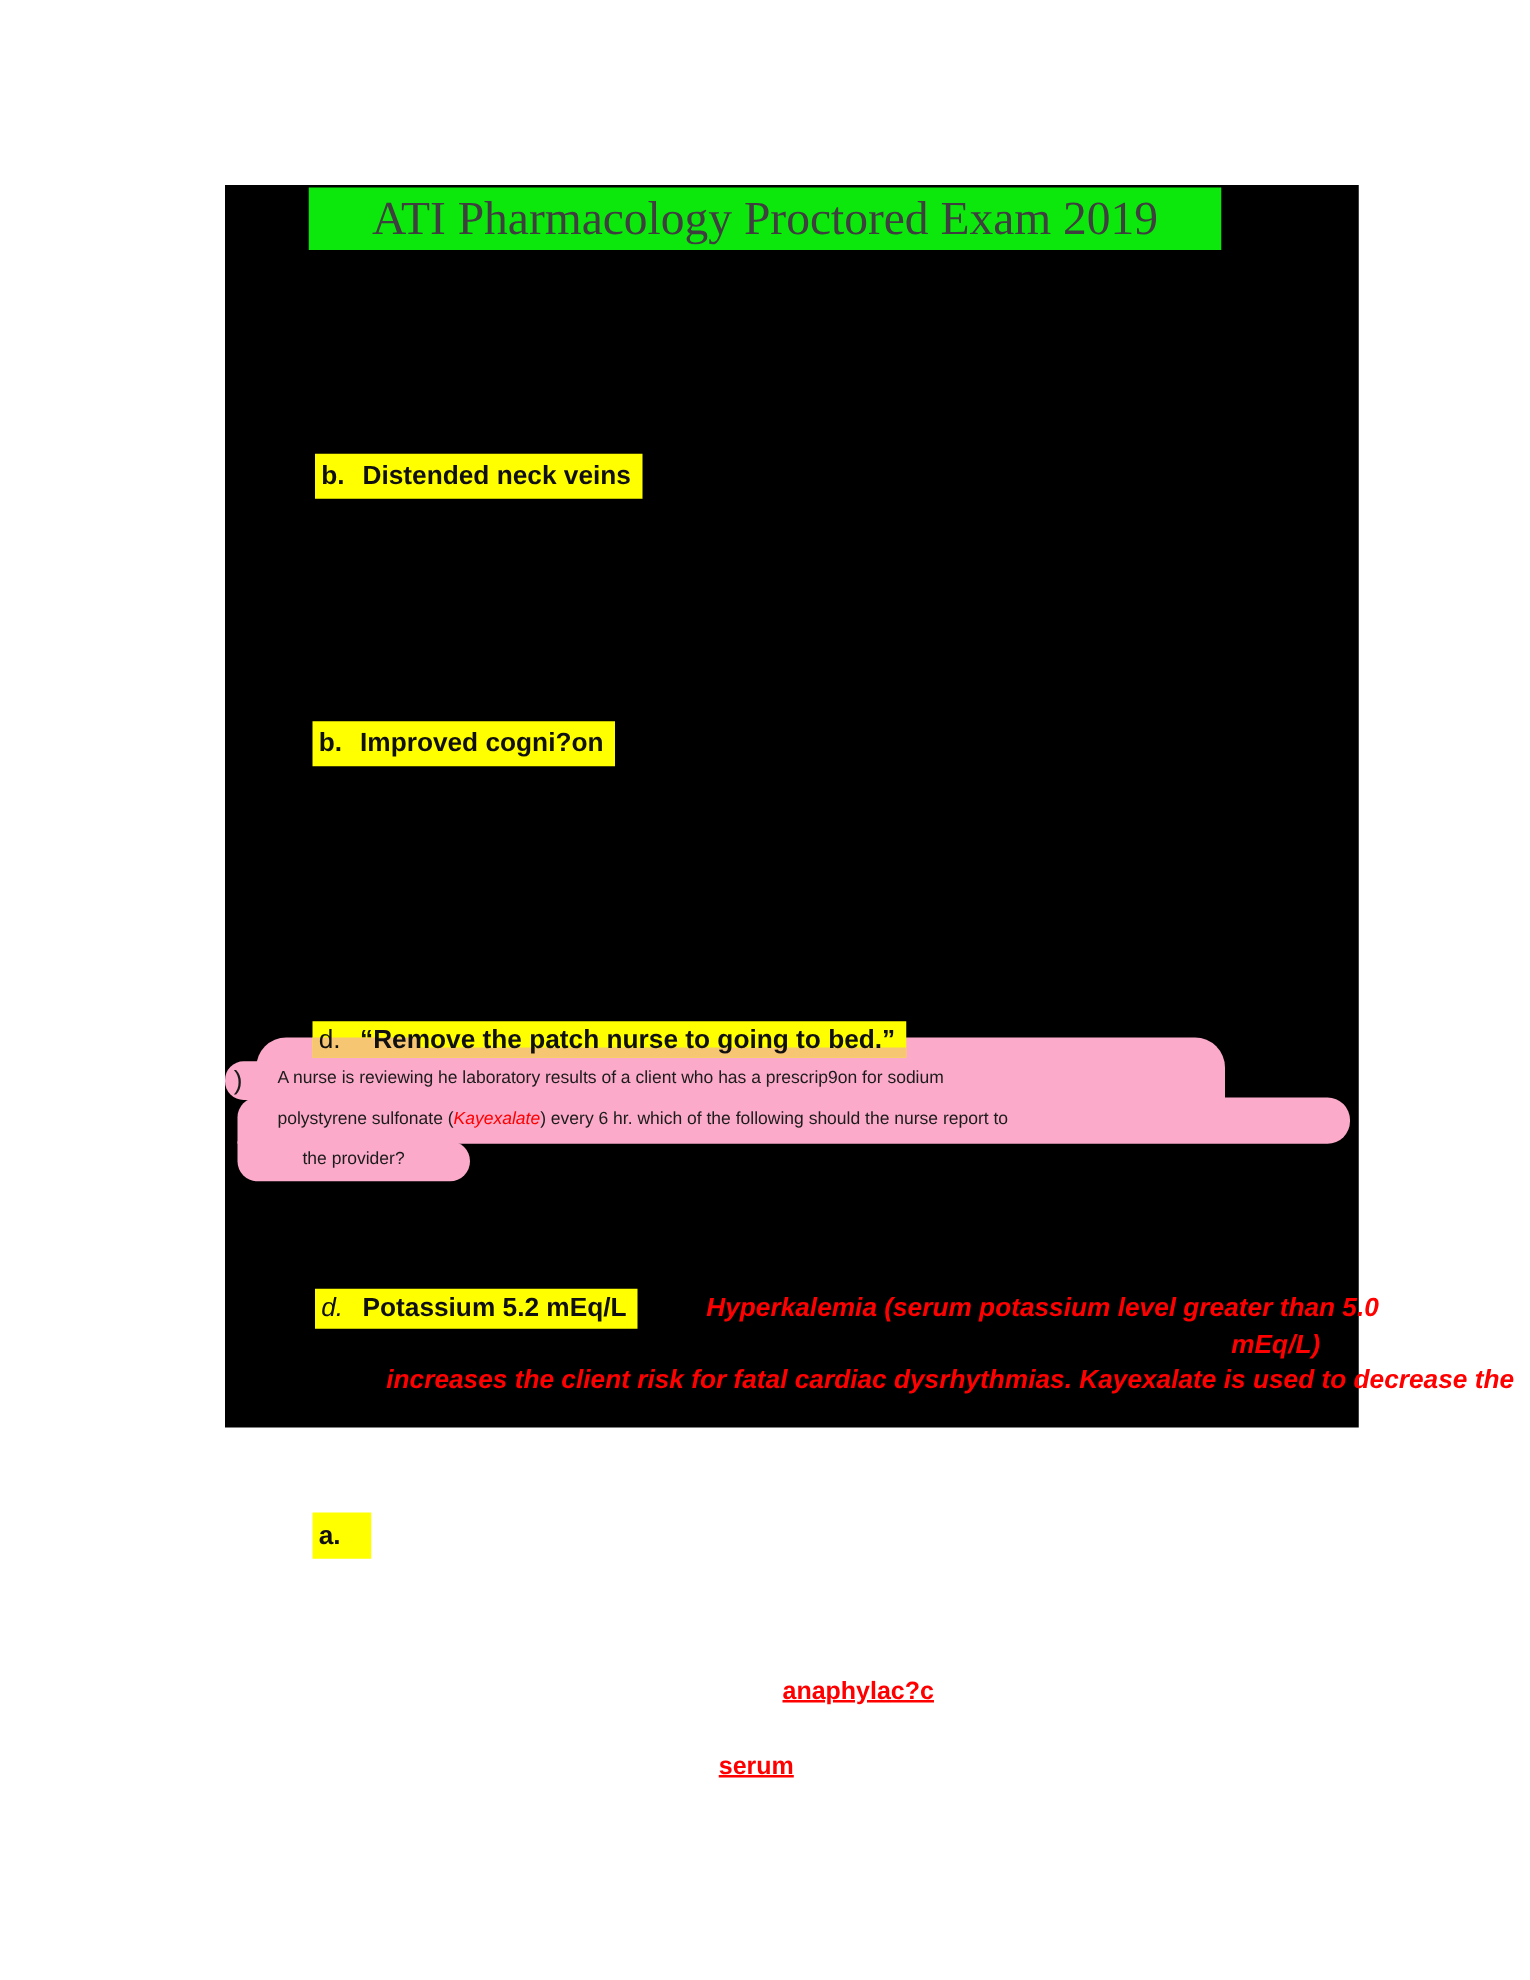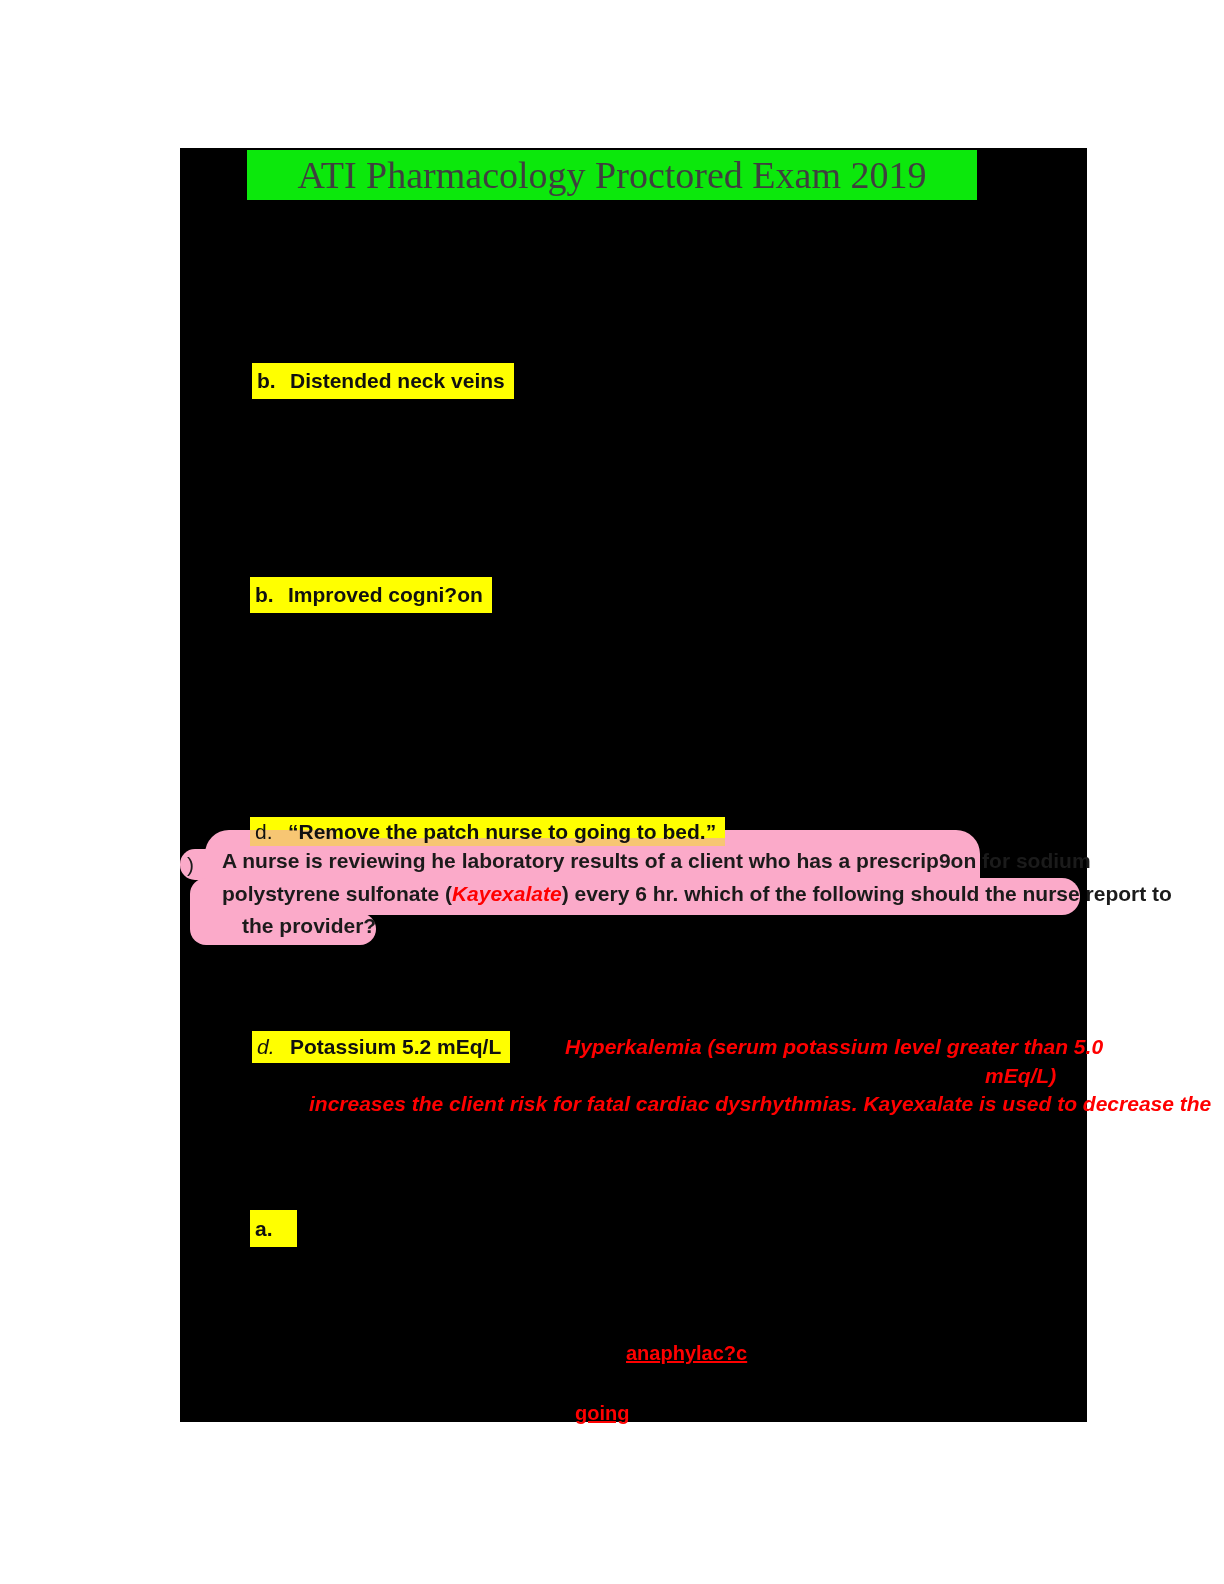--- a/index.html
+++ b/index.html
@@ -12,21 +12,21 @@
     height: 1584px;
     background: #ffffff;
     overflow: hidden;
   }
 
   .canvas {
     position: absolute;
     left: 180px;
     top: 148px;
     width: 907px;
-    height: 1274px;
+    height: 994px;
     background: #000000;
   }
 
   .abs { position: absolute; }
 
   
   .green-line {
     background: var(--green, #0ce80c);
     color: var(--title_text, #3f3f3f);
     font-family: "Liberation Serif", serif;
@@ -68,25 +68,24 @@
 
   
   .pink { background: var(--pink, #fbaac9); z-index: 1; }
   .p-bump { left: 0;  top: 701px; width: 30px;  height: 31px; border-radius: 15px 0 0 15px; }
   .p1     { left: 25px; top: 682px; width: 775px; height: 50px; border-radius: 24px 24px 0 0; }
   .p2     { left: 10px; top: 730px; width: 890px; height: 37px; border-radius: 16px 18px 18px 0; }
   .p3     { left: 10px; top: 765px; width: 186px; height: 32px; border-radius: 0 16px 16px 16px; }
 
   .q-text {
     color: #1b1b1b;
-    font-size: 21px;
+    font-size: 14px;
     line-height: 32px;
     white-space: nowrap;
     z-index: 2;
-    font-weight: bold;
   }
   .q-t1 { left: 42px; top: 697px; }
   .q-t2 { left: 42px; top: 730px; }
   .q-t3 { left: 42px; top: 762px; margin-left: 20px; }
   .q-paren { left: 7px; top: 701px; color: #1b1b1b; font-size: 21px; line-height: 31px; z-index: 2; }
   .drug { color: var(--red, #ff0000); font-style: italic; }
 
   
   .expl {
     color: var(--red, #ff0000);
@@ -154,16 +153,16 @@
 
     <div class="abs expl e1">Hyperkalemia (serum potassium level greater than 5.0</div>
     <div class="abs expl e2">mEq/L)</div>
     <div class="abs expl e3">increases the client risk for fatal cardiac dysrhythmias. Kayexalate is used to decrease the</div>
 
     <div class="abs hl ans5">
       <span class="letter">a.</span>
     </div>
 
     <a href="#" class="abs rlink lk1">anaphylac?c</a>
-    <a href="#" class="abs rlink lk2">going</a>
+    <a href="#" class="abs rlink lk2">serum</a>
 
   </div>
 </div>
 
 </body></html>

